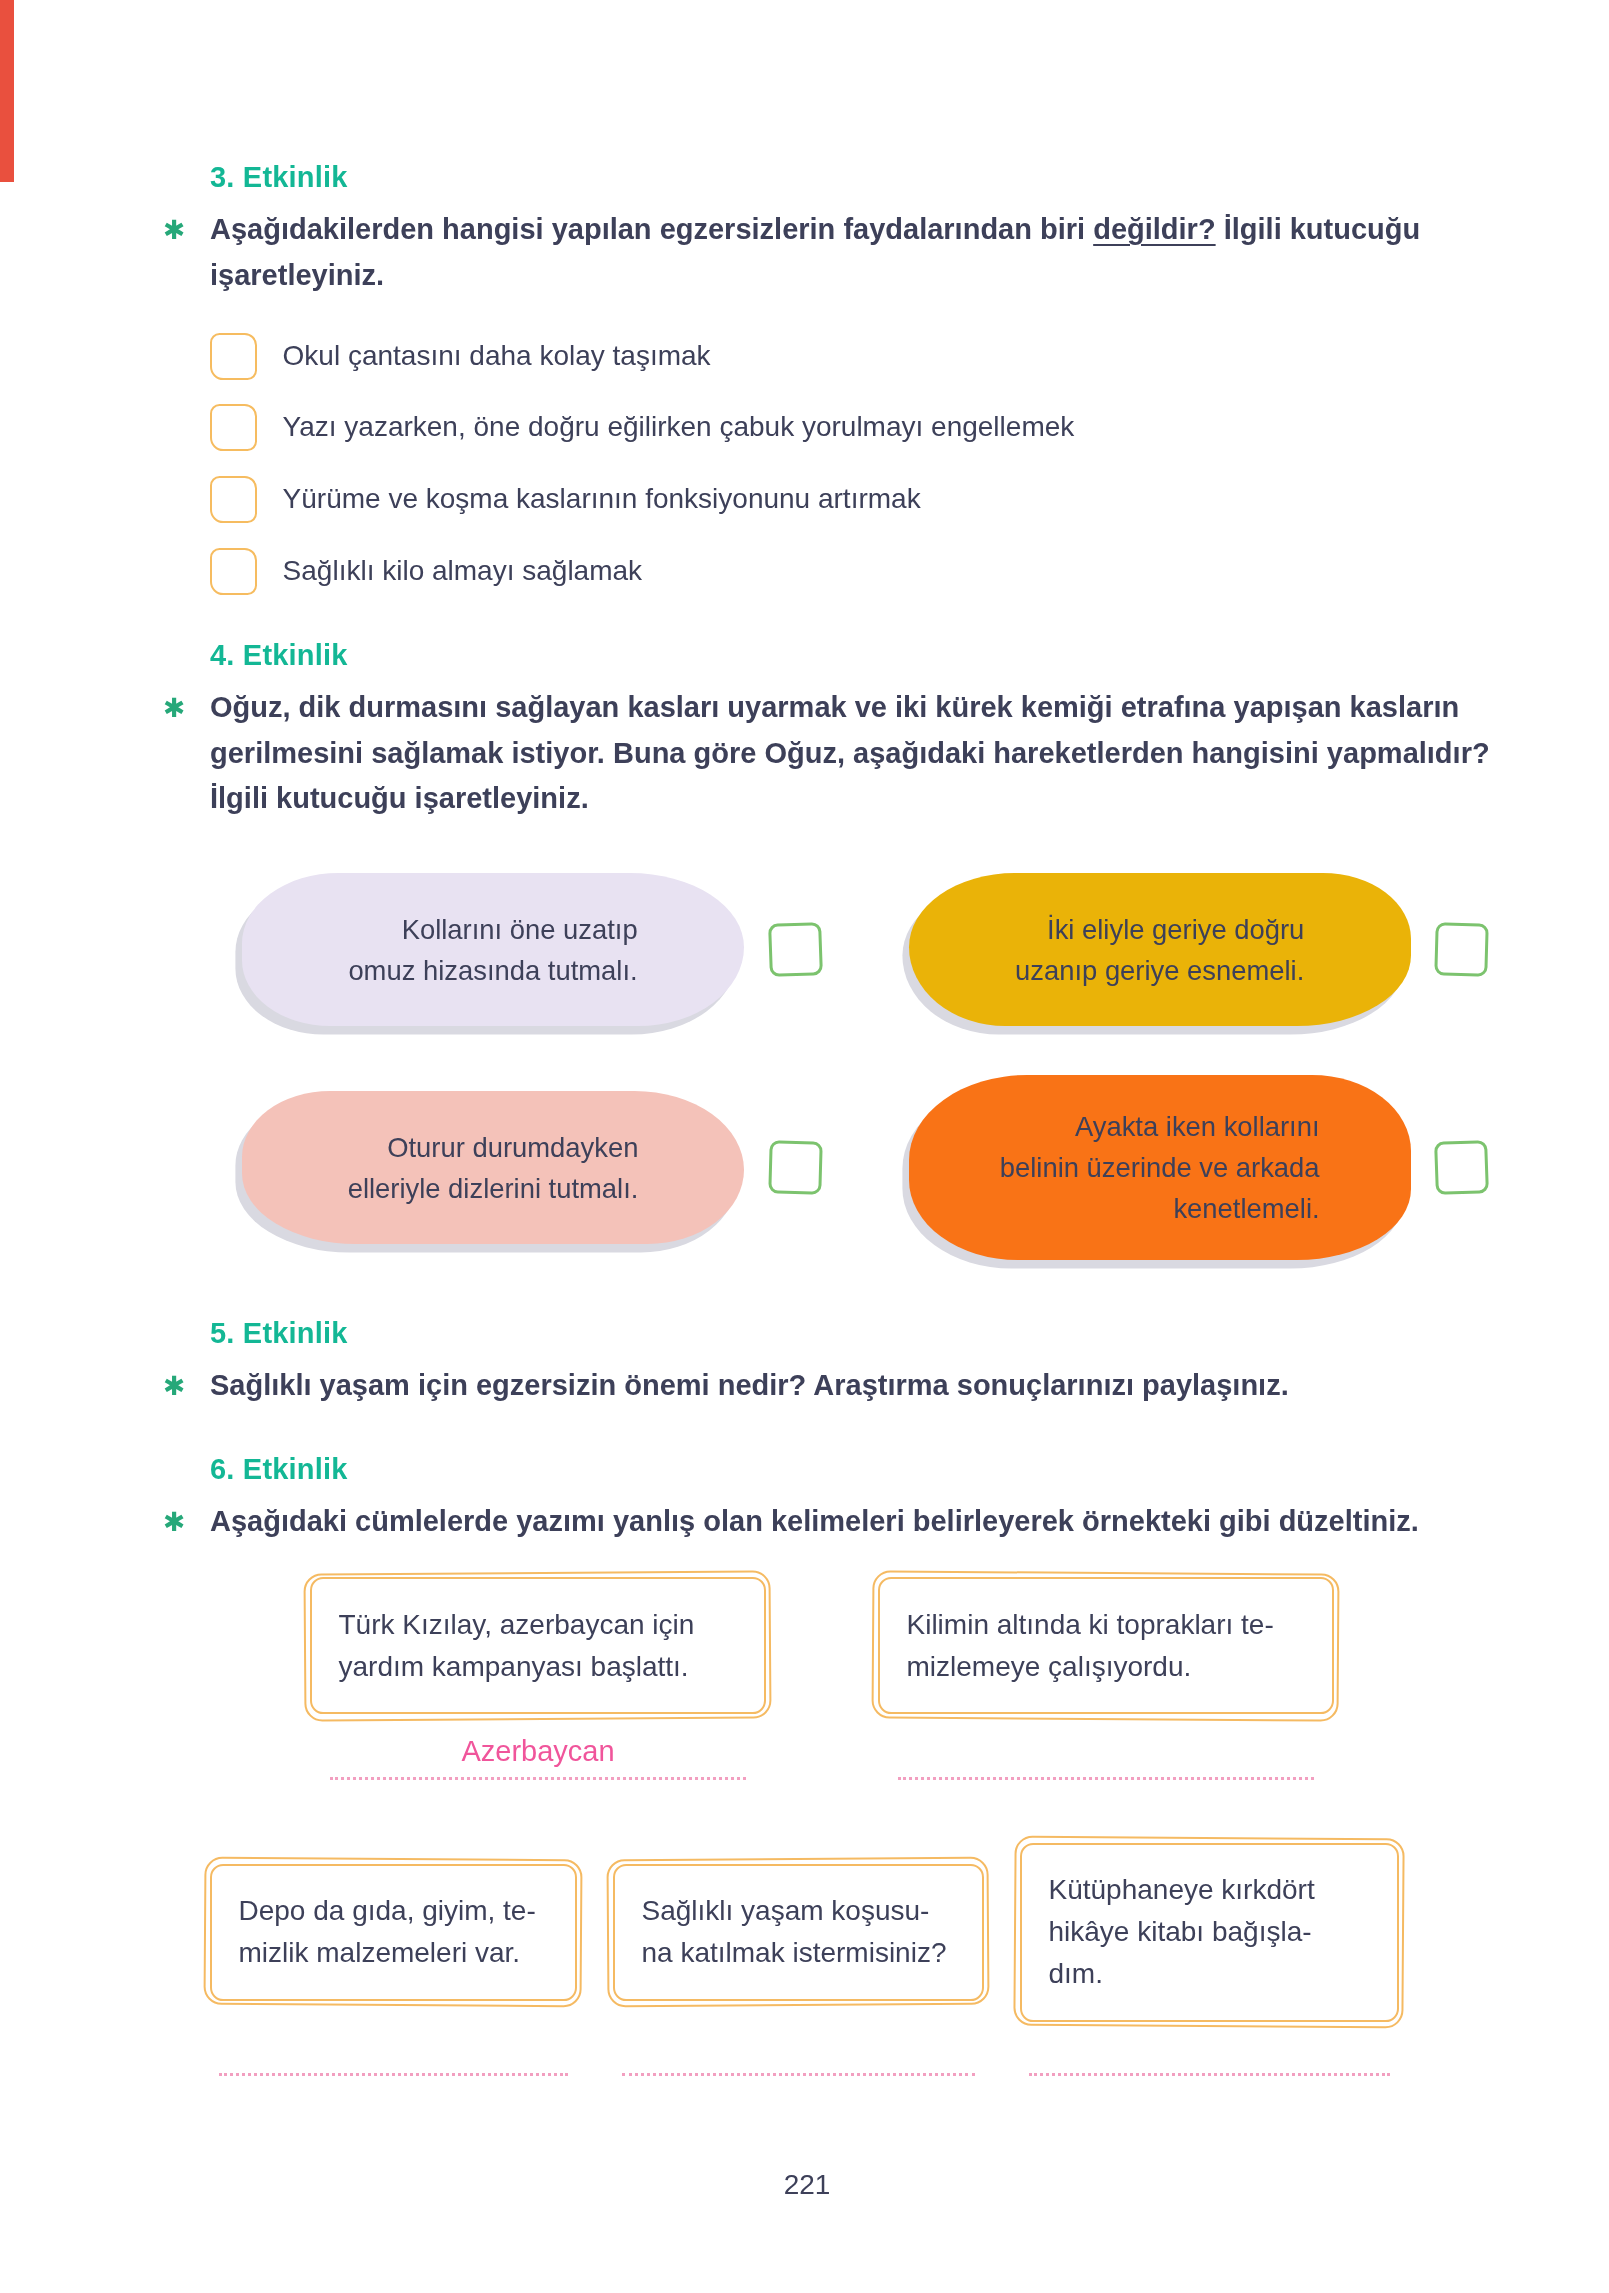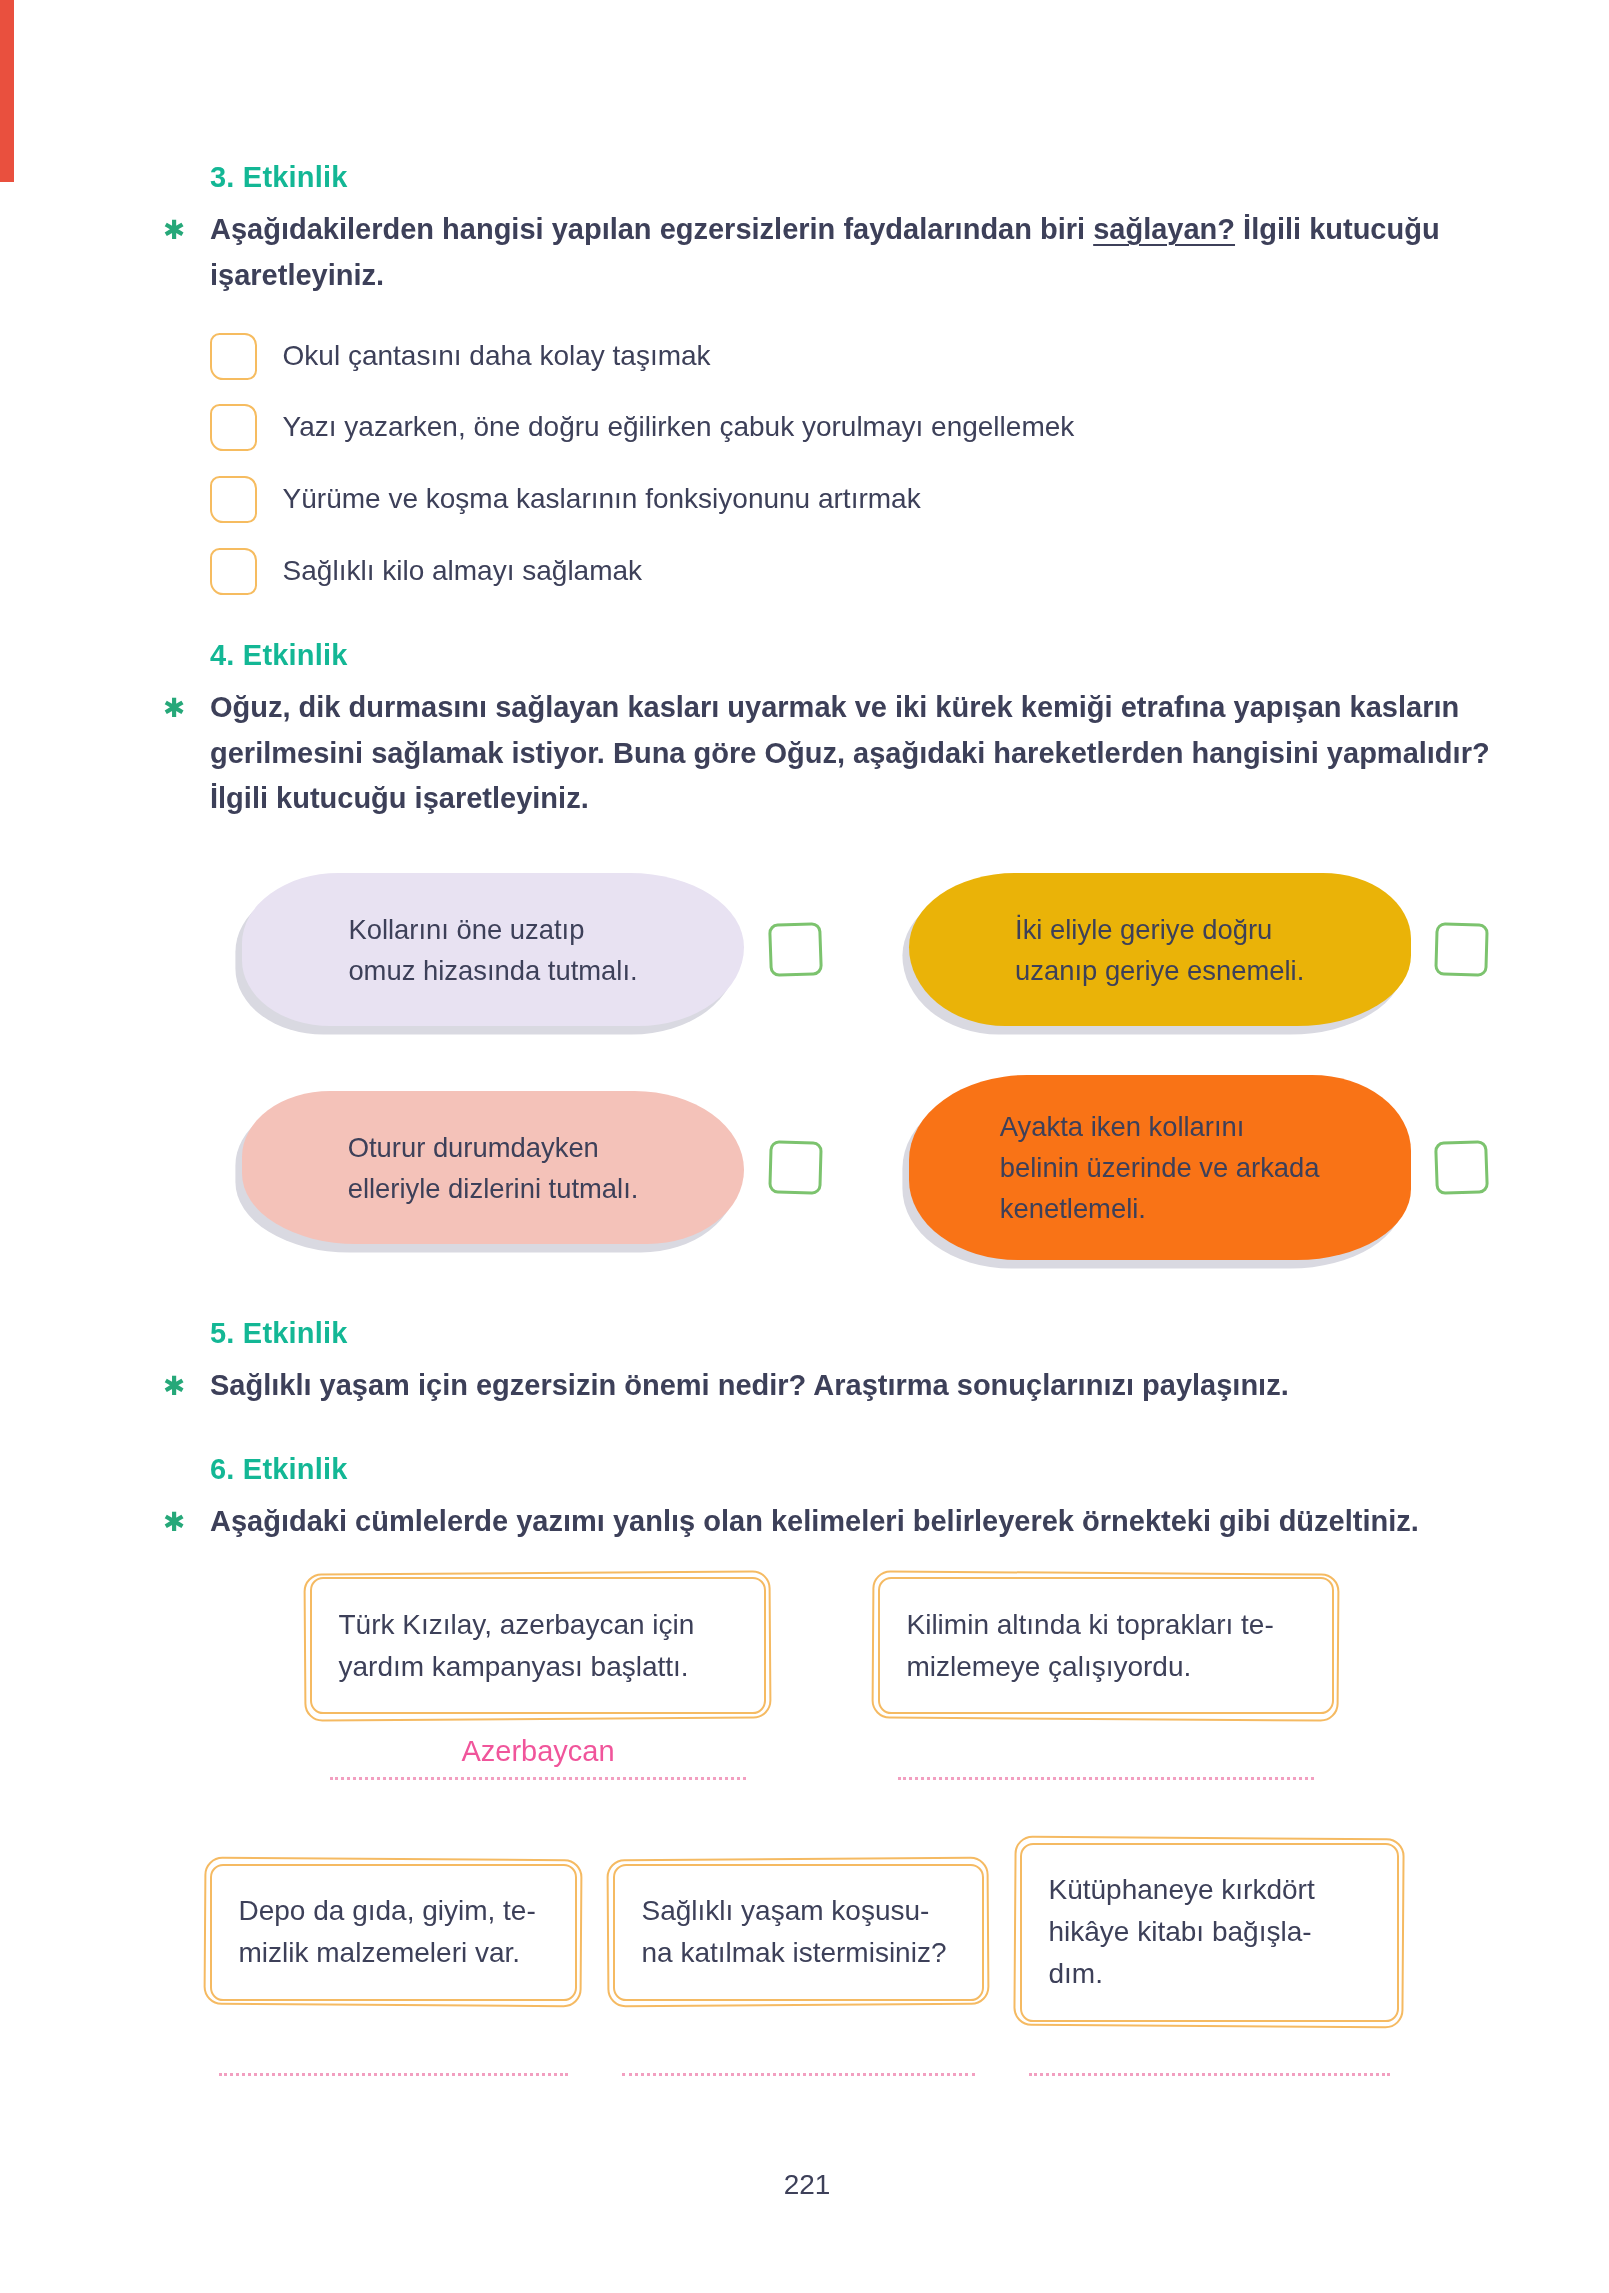--- a/index.html
+++ b/index.html
@@ -26,21 +26,21 @@
   .cb-orange { flex: none; width: 47px; height: 47px; border: 2.8px solid #f6bc60; border-radius: 9.5px 12.3px 9.5px 13.2px; background: #fff; }
   .option-label { font-size: 28px; line-height: 1.3; padding-bottom: 5.7px; }
 
   .sect { margin-top: 44px; }
 
   .blob-grid { display: grid; grid-template-columns: 1fr 1fr; column-gap: 87px; row-gap: 49px; margin: 51px 5.7px 57px 32px; }
   .blob-cell { display: flex; align-items: center; gap: 24.6px; }
   .blob {
     flex: 1; min-height: 153px;
     display: flex; align-items: center; justify-content: center;
-    text-align: left; font-size: 27.4px; line-height: 1.5;
+    text-align: right; font-size: 27.4px; line-height: 1.5;
     padding: 15px 26.5px; white-space: pre-line;
     box-shadow: -6.6px 8.5px 0 #d9d9e1;
   }
   .blob-lavender { background: #e8e2f2; border-radius: 104px 123px 114px 95px / 76px 80px 85px 71px; }
   .blob-blue     { background: #eab308; border-radius: 114px 95px 123px 104px / 80px 71px 76px 85px; }
   .blob-salmon   { background: #f4c2b9; border-radius: 95px 118px 104px 123px / 71px 85px 80px 76px; }
   .blob-peach    { background: #f97316; border-radius: 118px 99px 114px 109px / 85px 76px 71px 80px; min-height: 185px; }
   .cb-green { flex: none; width: 53px; height: 53px; border: 3.8px solid #7cc36e; border-radius: 9.5px; background: #fff; }
   .r1 { transform: rotate(-2deg); } .r2 { transform: rotate(1.6deg); }
 
@@ -76,21 +76,21 @@
 </head>
 <body>
 
 <div class="red-bar"></div>
 
 <main class="content">
 
   <section>
     <h2 class="activity-title">3. Etkinlik</h2>
     <p class="question">
-      <span class="bullet">✱</span><span>Aşağıdakilerden hangisi yapılan egzersizlerin faydalarından biri </span><span class="u">sağlayan?</span><span> İlgili kutucuğu işaretleyiniz.</span>
+      <span class="bullet">✱</span><span>Aşağıdakilerden hangisi yapılan egzersizlerin faydalarından biri </span><span class="u">değildir?</span><span> İlgili kutucuğu işaretleyiniz.</span>
     </p>
     <div class="check-list">
       <div class="check-item">
         <span class="cb-orange"></span>
         <span class="option-label">Okul çantasını daha kolay taşımak</span>
       </div>
       <div class="check-item">
         <span class="cb-orange"></span>
         <span class="option-label">Yazı yazarken, öne doğru eğilirken çabuk yorulmayı engellemek</span>
       </div>

